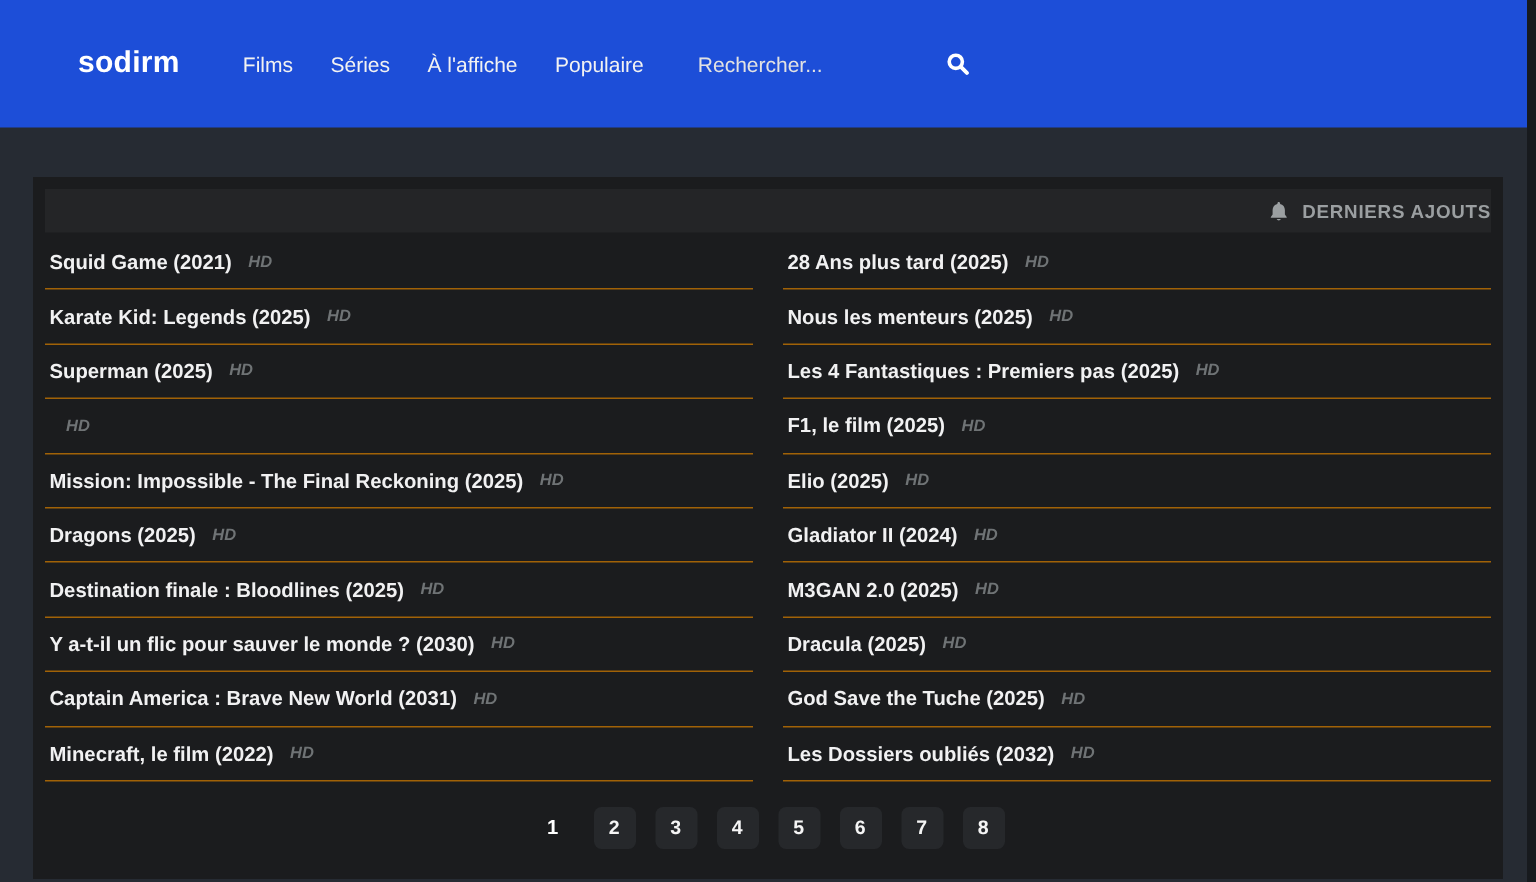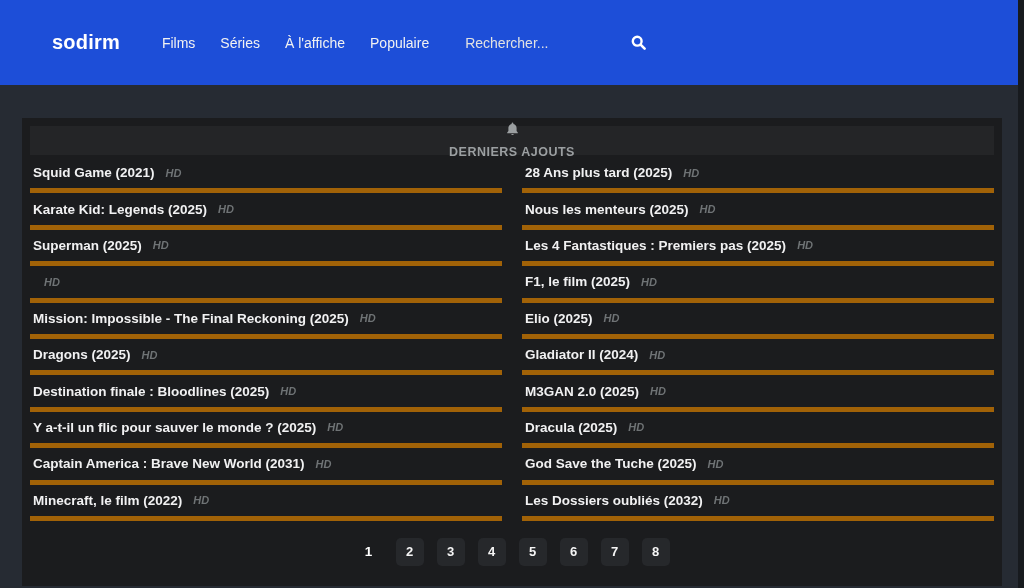--- a/index.html
+++ b/index.html
@@ -65,43 +65,42 @@
   .panel {
     background: #1b1c1e;
     padding: 8px 8px 20px 8px;
     min-height: 466px;
   }
   .panel-header {
     background: #242527;
     height: 29px;
     display: flex;
     align-items: center;
-    justify-content: center;
+    justify-content: flex-end;
     gap: 9px;
-    flex-direction: column;
   }
   .panel-title {
     color: #9b9fa1;
     font-size: 12.5px;
     font-weight: bold;
     letter-spacing: 0.5px;
   }
 
   
   .columns {
     display: grid;
     grid-template-columns: 1fr 1fr;
     column-gap: 20px;
     margin-top: 2px;
   }
   .movie-row {
     height: 36.4px;
     display: flex;
     align-items: center;
-    border-bottom: 5px solid #a16207;
+    border-bottom: 1px solid #a16207;
     padding-left: 3px;
     cursor: pointer;
     text-decoration: none;
   }
   .movie-title {
     color: #f1f1f2;
     font-size: 13.5px;
     font-weight: bold;
     white-space: nowrap;
   }
@@ -215,21 +214,21 @@
           </div>
           <div class="movie-row">
             <span class="movie-title">Dragons (2025)</span>
             <span class="hd-badge">HD</span>
           </div>
           <div class="movie-row">
             <span class="movie-title">Destination finale : Bloodlines (2025)</span>
             <span class="hd-badge">HD</span>
           </div>
           <div class="movie-row">
-            <span class="movie-title">Y a-t-il un flic pour sauver le monde ? (2025)</span>
+            <span class="movie-title">Y a-t-il un flic pour sauver le monde ? (2030)</span>
             <span class="hd-badge">HD</span>
           </div>
           <div class="movie-row">
             <span class="movie-title">Captain America : Brave New World (2031)</span>
             <span class="hd-badge">HD</span>
           </div>
           <div class="movie-row">
             <span class="movie-title">Minecraft, le film (2022)</span>
             <span class="hd-badge">HD</span>
           </div>

